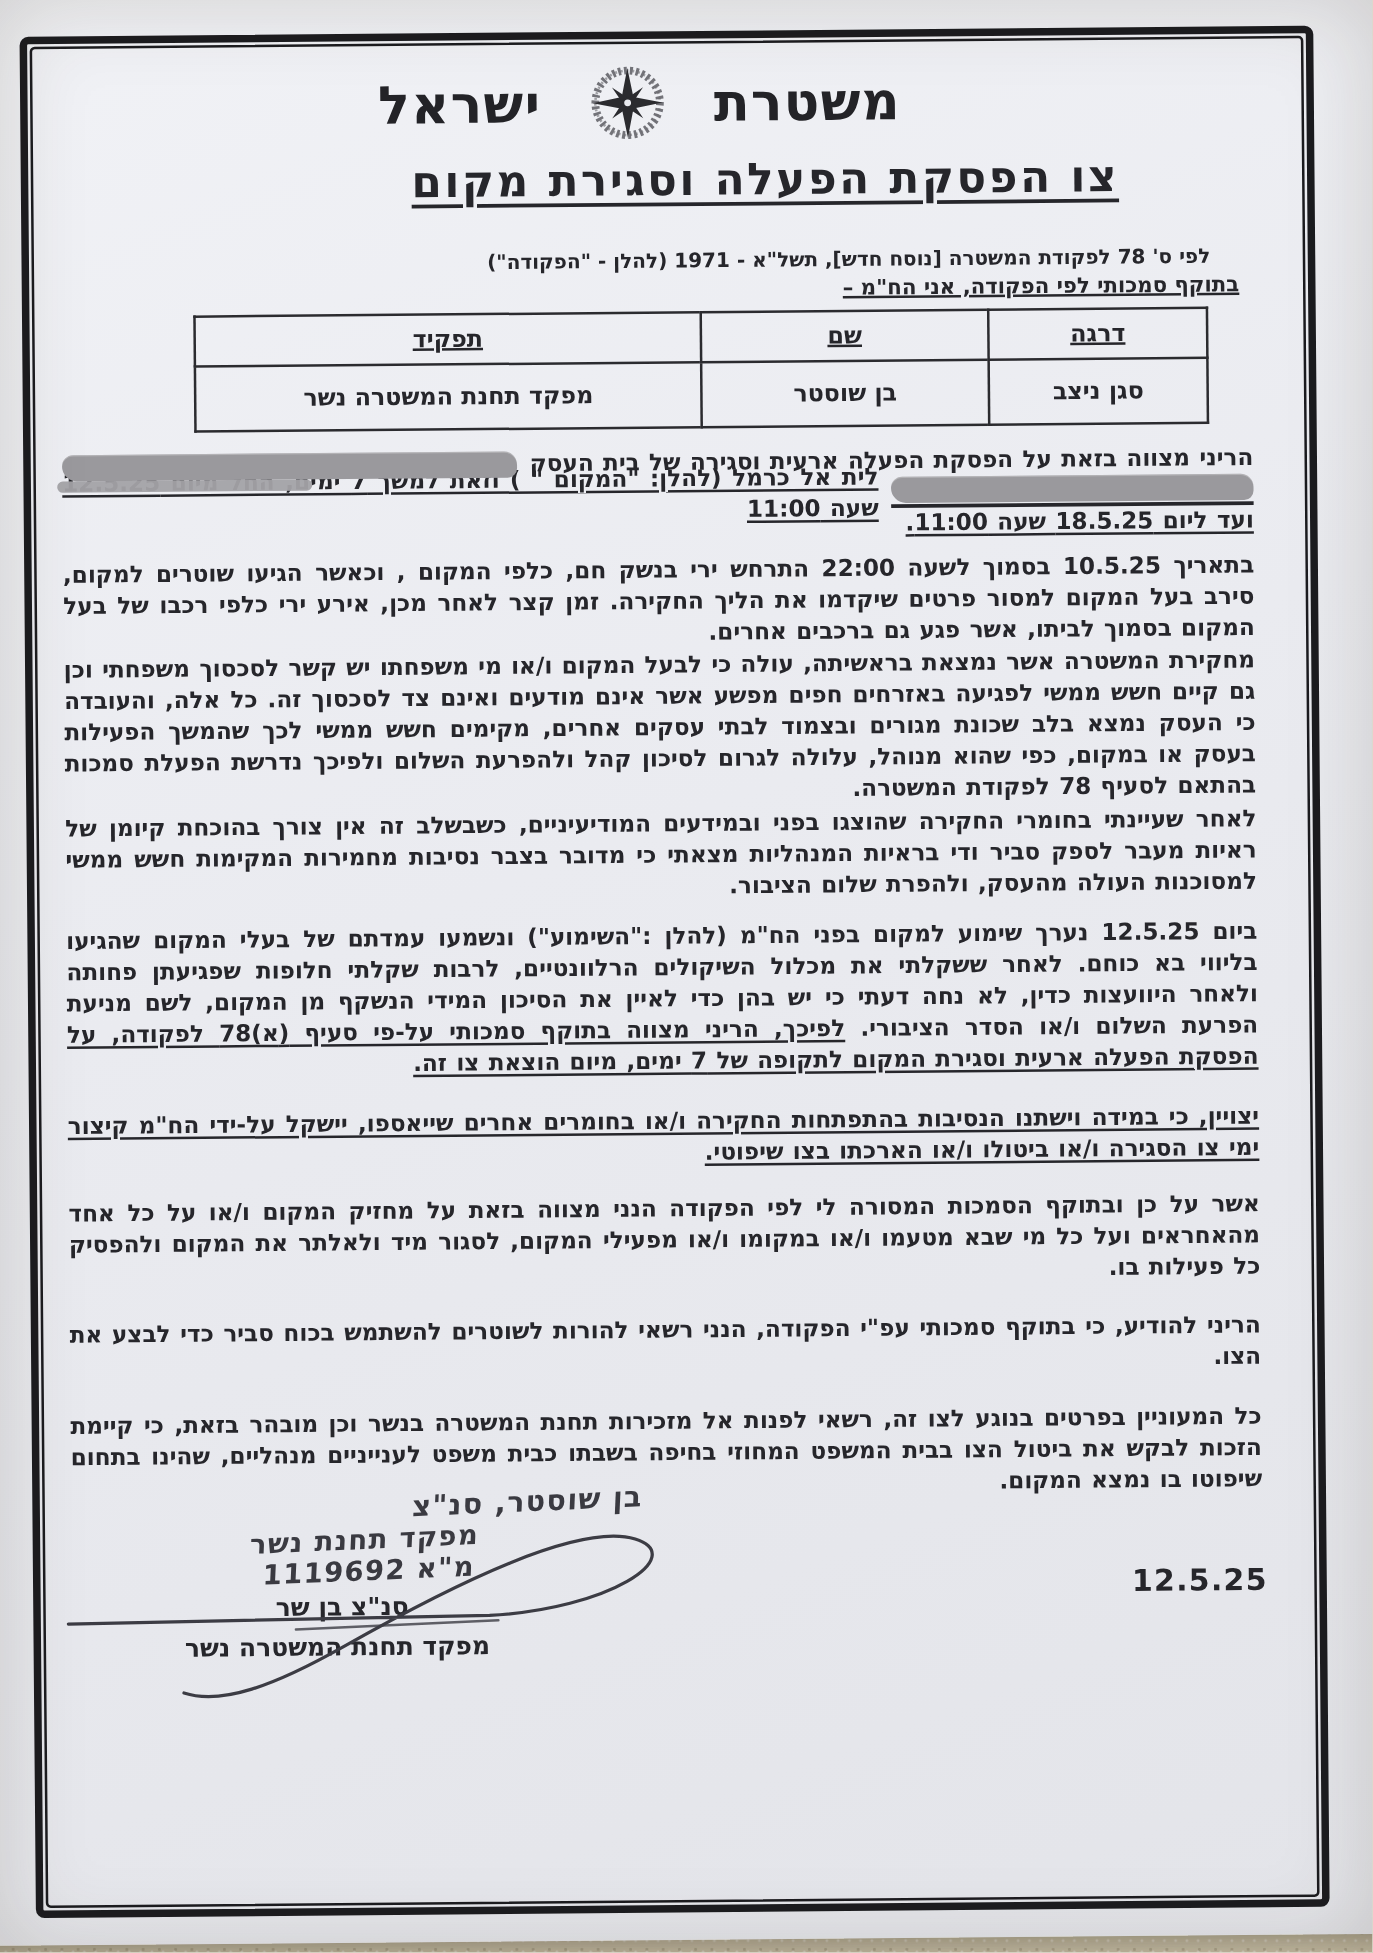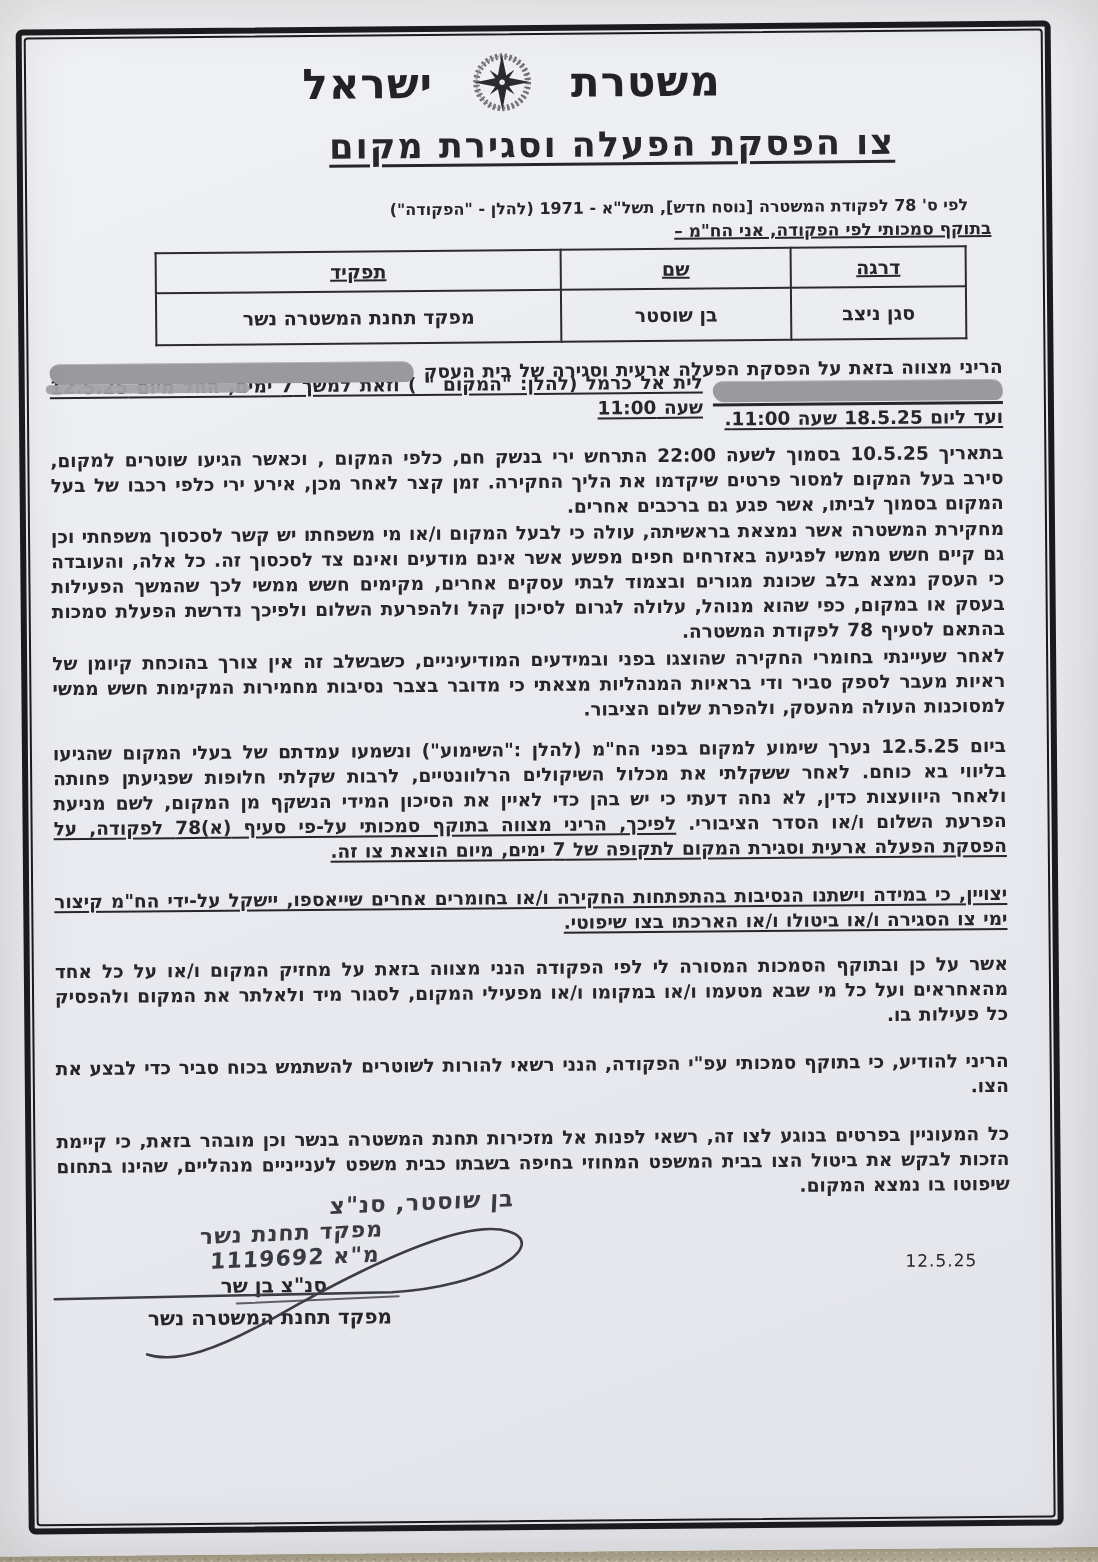--- a/index.html
+++ b/index.html
@@ -104,21 +104,21 @@
   }
   #sig-name{left:298px;top:1157px;}
   #sig-role{left:168px;top:1187px;font-size:22px;}
   #sig-id{left:178px;top:1212px;font-size:22px;}
   .typed{position:absolute;font-size:20px;font-weight:700;white-space:nowrap;}
   #typed-name{left:188px;top:1240px;}
   #typed-role{left:115px;top:1272px;}
   #scribble{position:absolute;left:14px;top:1152px;pointer-events:none;}
   .date{
     position:absolute;left:873px;top:1223px;
-    font-size:17px;font-weight:400;letter-spacing:1px;direction:ltr;
+    font-size:24px;font-weight:700;letter-spacing:1px;direction:ltr;
   }
 </style>
 </head>
 <body>
 
 <div class="photo">
   <div class="paper">
     <div class="frame">
 
       <div class="org">

